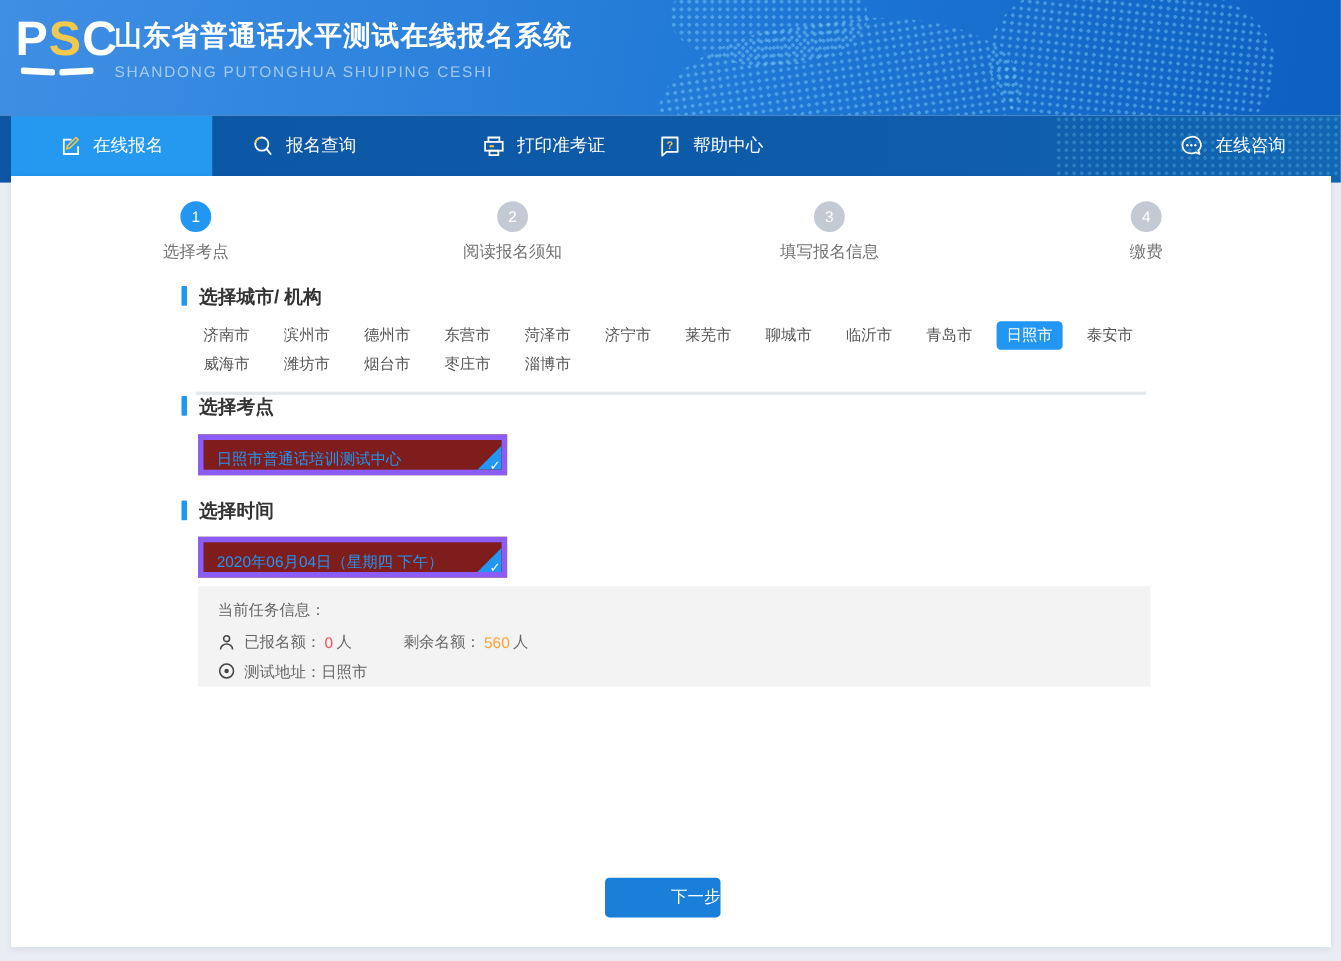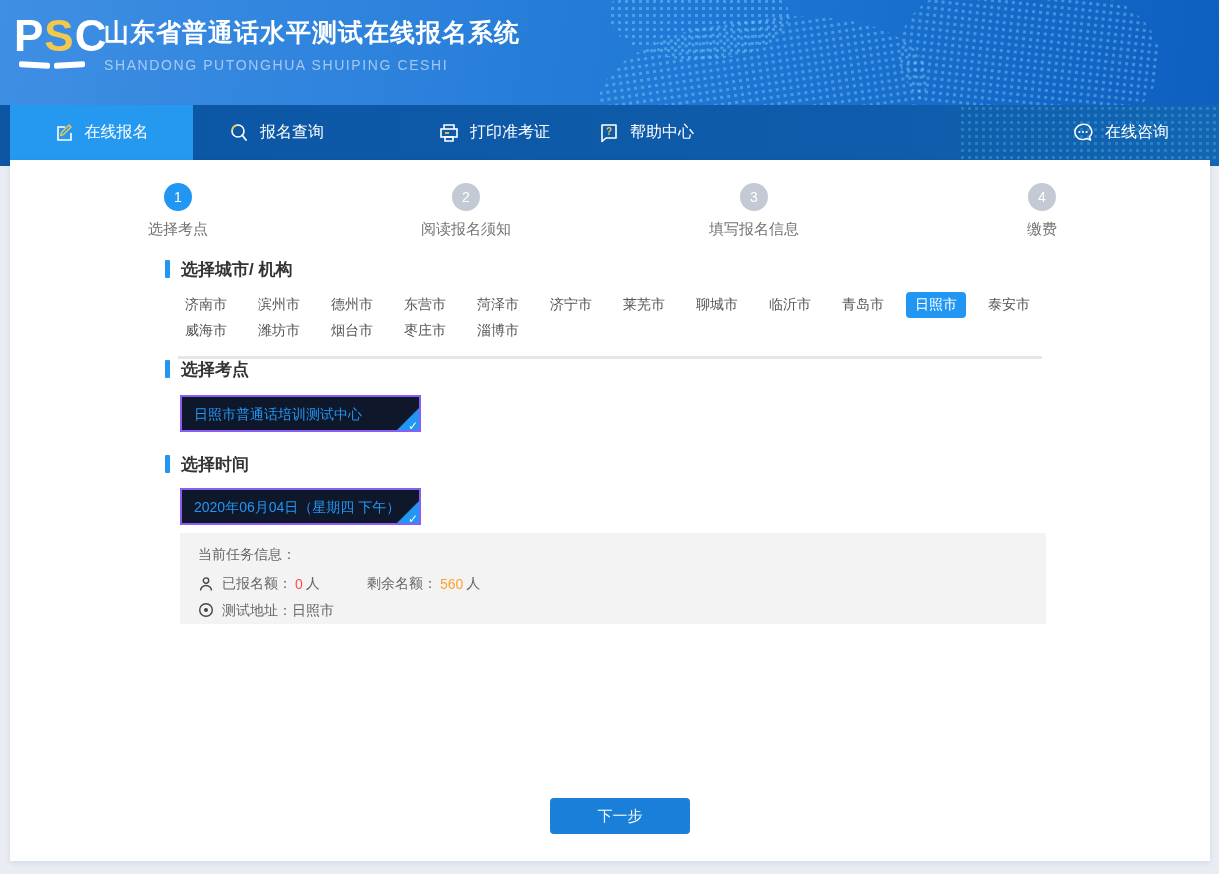--- a/index.html
+++ b/index.html
@@ -95,22 +95,22 @@
     display:grid; grid-template-columns:repeat(12,73px); grid-auto-rows:26px;
   }
   .city{
     font-size:14px; color:#555; cursor:pointer; padding:4px 9px;
     justify-self:start; align-self:start; border-radius:4px; white-space:nowrap;
   }
   .city.selected{ background:#2196f3; color:#fff; }
 
   
   .sel-card{
-    position:absolute; left:170px; width:241px; height:37px;
-    background:#0f172a; border:2px solid #8b5cf6; color:#2196f3;
+    position:absolute; left:170px; width:281px; height:37px;
+    background:#7f1d1d; border:5px solid #8b5cf6; color:#2196f3;
     font-size:14px; line-height:35px; padding-left:12px; cursor:pointer; overflow:hidden;
   }
   .card-station{ top:235px; } .card-time{ top:328px; }
   .corner{ position:absolute; right:0; bottom:0; width:0; height:0;
     border-left:22px solid transparent; border-bottom:22px solid #2196f3; }
   .corner-check{ position:absolute; right:1px; bottom:-2px; color:#fff; font-size:12px; font-weight:bold; line-height:1; }
 
   
   .info-box{
     position:absolute; left:170px; top:373px; width:866px; height:91px;
@@ -118,22 +118,22 @@
   }
   .info-title{ margin-bottom:11px; }
   .info-row{ margin-bottom:9px; display:flex; align-items:flex-start; }
   .info-row svg{ margin-right:8px; flex:none; }
   .info-group{ display:inline-flex; align-items:center; width:169px; }
   .v-red{ color:#ff4b4b; margin:0 3px; }
   .v-orange{ color:#ffa033; margin:0 3px; }
 
   
   .next-btn{
-    position:absolute; left:540px; top:638px; width:140px; height:36px;
-    background:#1a7fd9; color:#fff; font-size:15px; text-align:center; line-height:36px;
+    position:absolute; left:540px; top:638px; width:105px; height:36px;
+    background:#1a7fd9; color:#fff; font-size:15px; text-align:right; line-height:36px;
     border-radius:4px; cursor:pointer; font-family:inherit; border:none;
   }
 </style>
 </head>
 <body>
 
 <div class="header">
   <div class="dots d1"></div>
   <div class="dots d2"></div>
   <div class="dots d3"></div>

